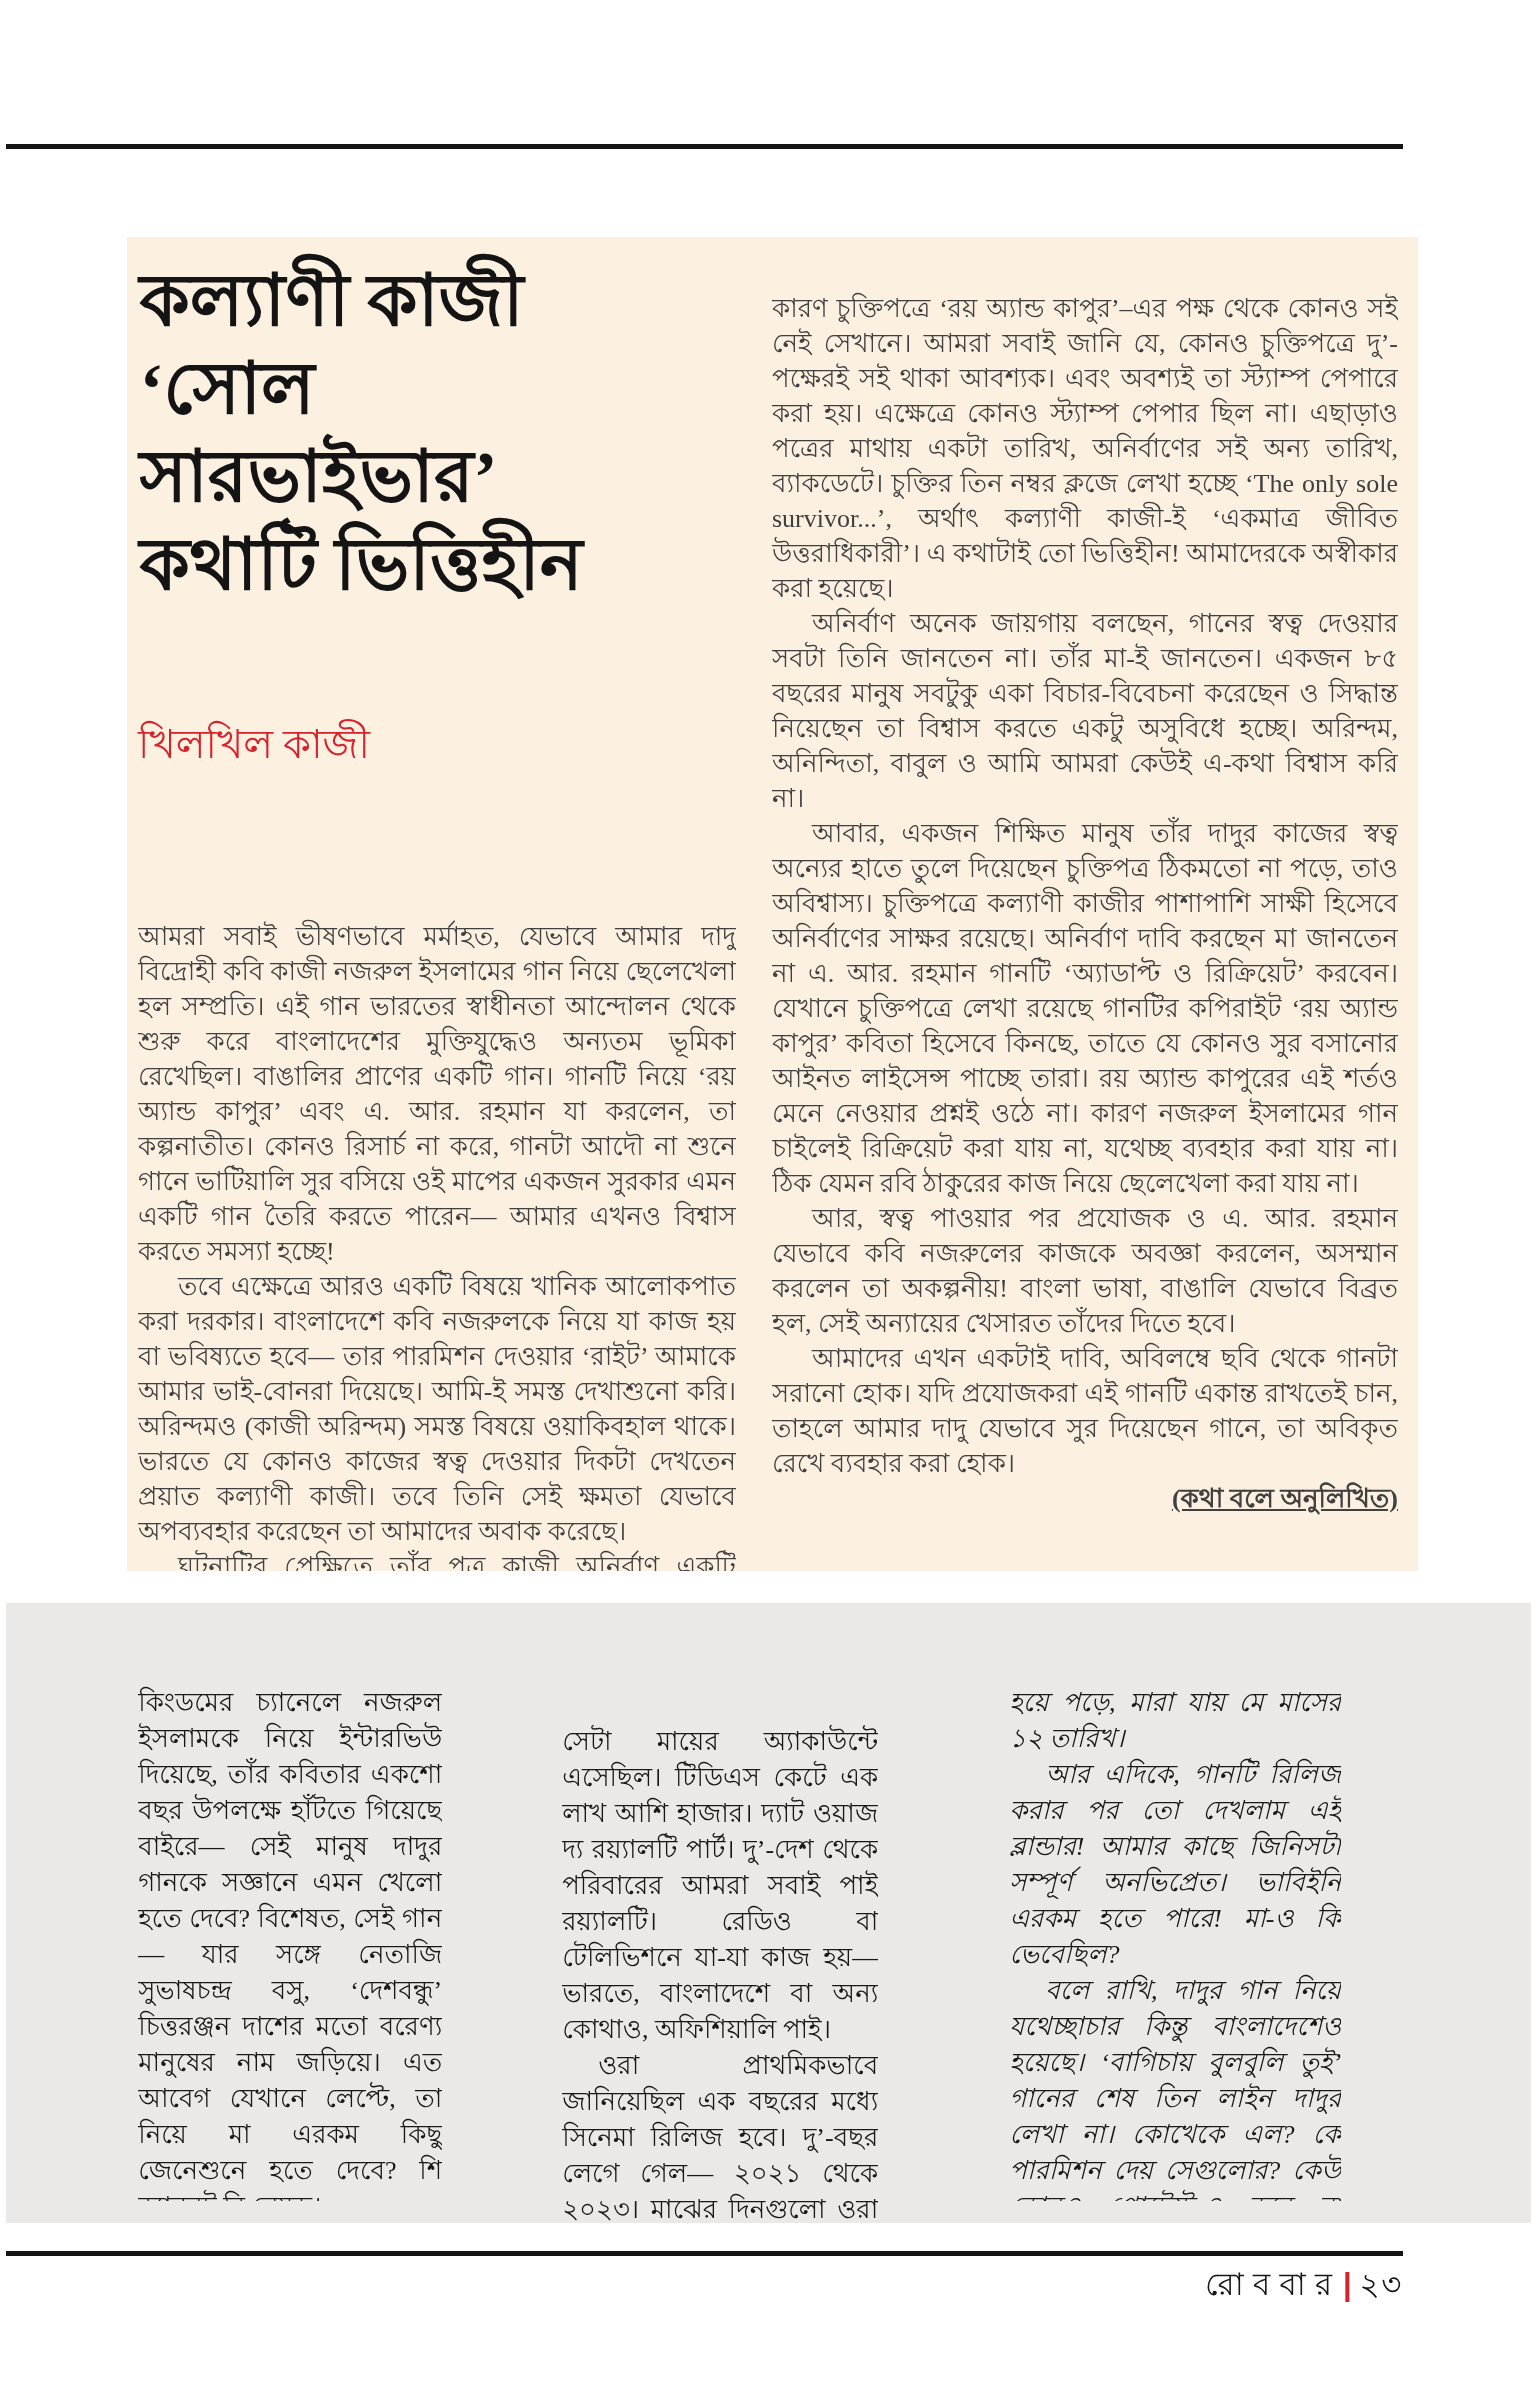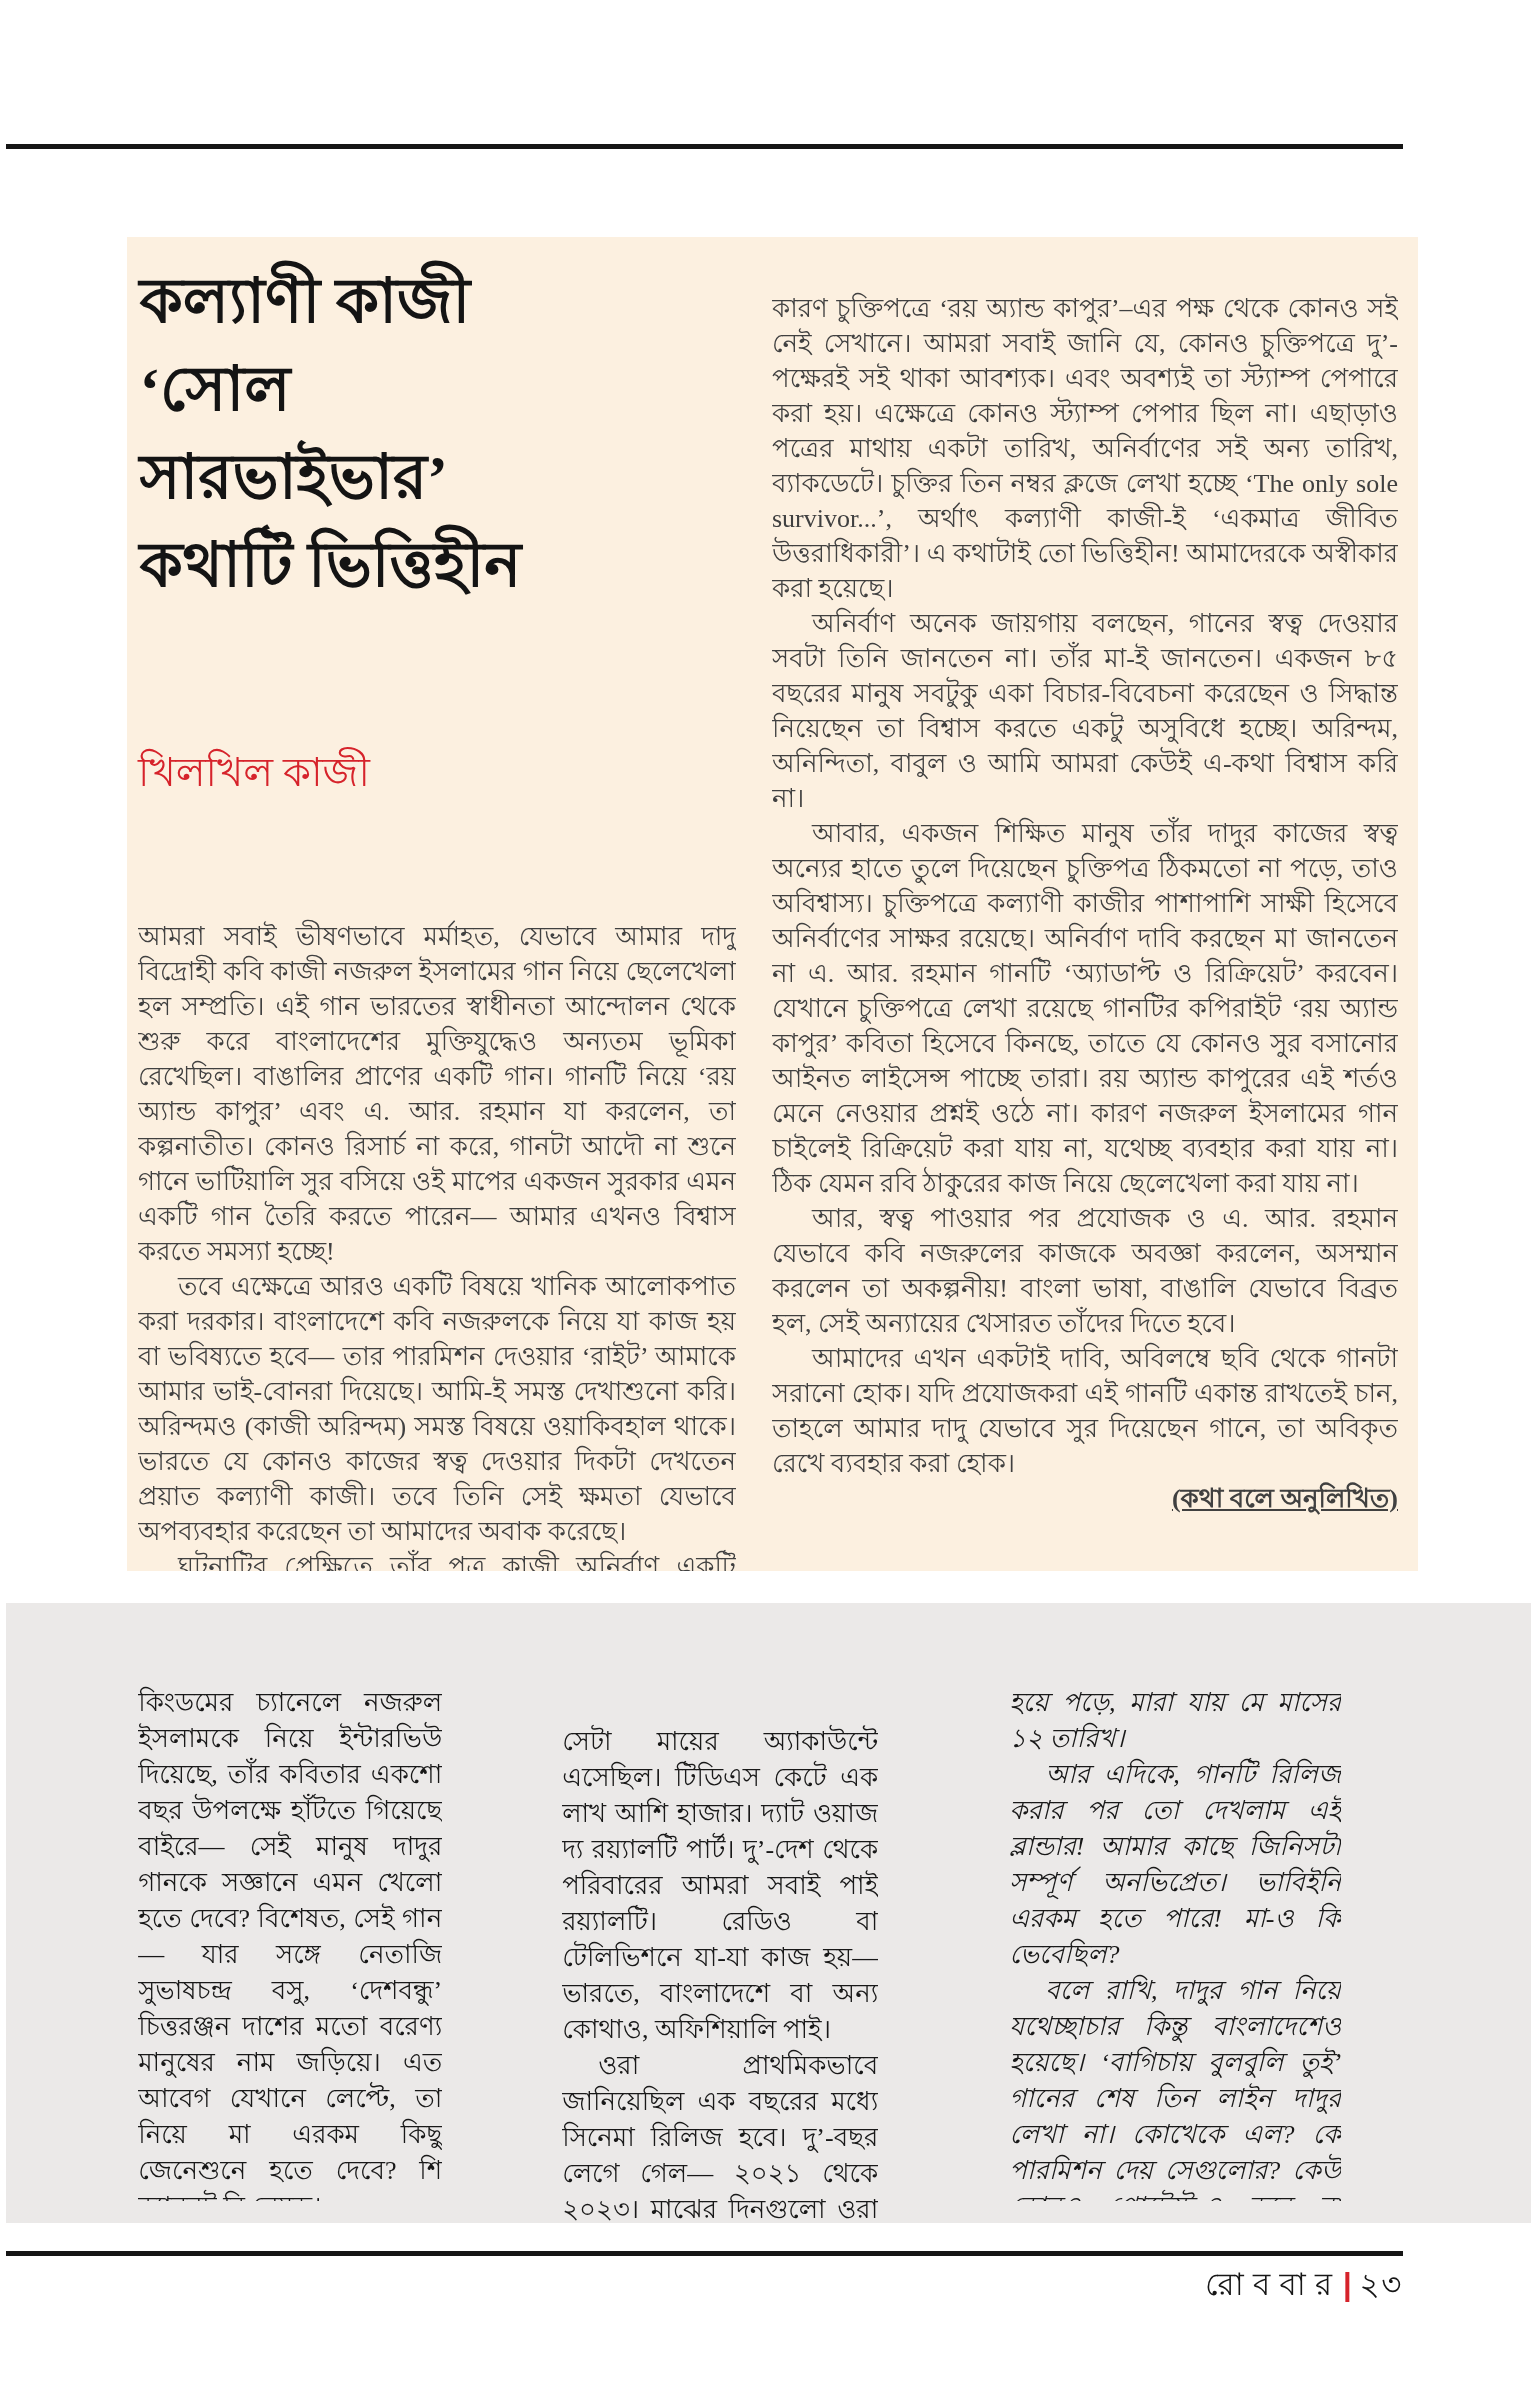--- a/index.html
+++ b/index.html
@@ -26,30 +26,30 @@
     left: 127px; top: 237px;
     width: 1291px; height: 1334px;
     background: #fcf0e0;
     overflow: hidden;
   }
   .headline {
     position: absolute;
     left: 12.4px; top: 20px;
     width: 643px;
     margin: 0;
-    font-size: 62px;
+    font-size: 72px;
     line-height: 88px;
     font-weight: 600;
     color: #141414;
     letter-spacing: 0;
   }
   .headline .hl-line { display: block; }
   .byline {
     position: absolute;
-    left: 11px; top: 512px;
+    left: 11px; top: 484px;
     width: 543px;
     font-size: 40px;
     line-height: 47px;
     color: #d6232b;
   }
   .body-col {
     position: absolute;
     font-size: 26px;
     line-height: 35px;
     text-align: justify;

